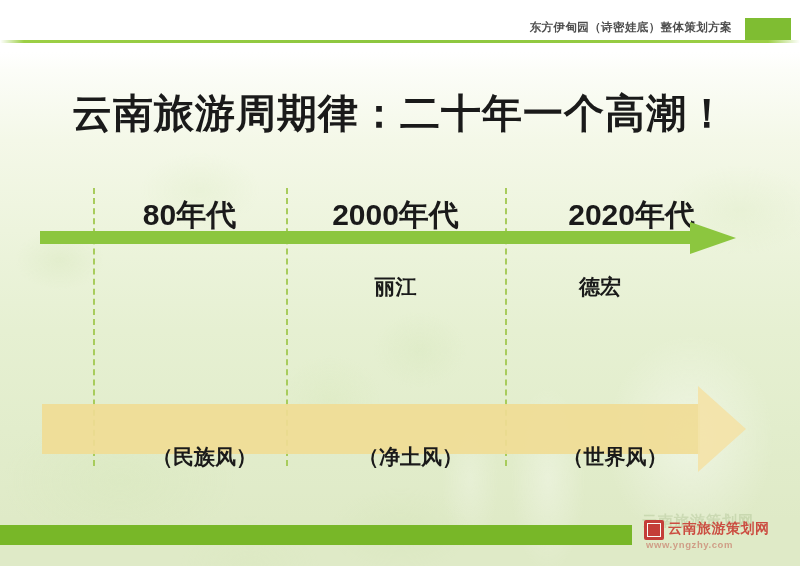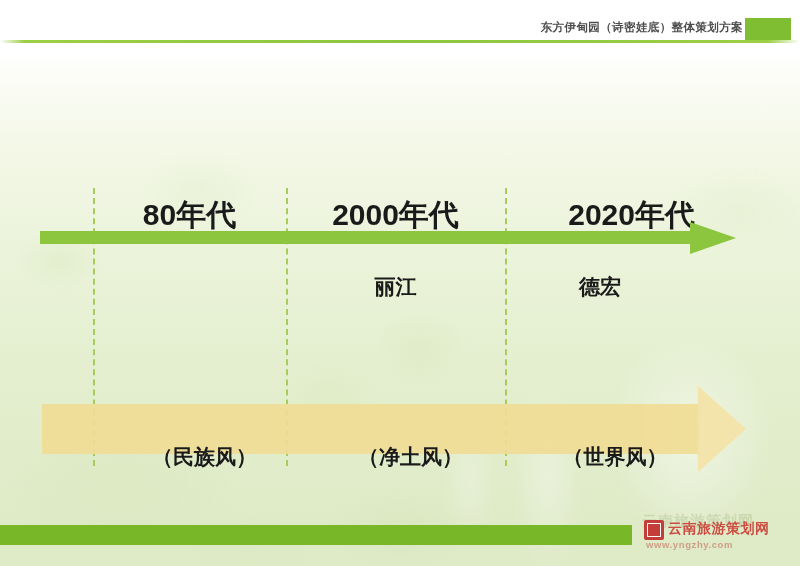--- a/index.html
+++ b/index.html
@@ -59,21 +59,21 @@
     background:
       radial-gradient(ellipse 60px 40px at 60px 200px, rgba(196,219,160,0.6), rgba(255,255,255,0) 75%),
       radial-gradient(ellipse 80px 50px at 200px 130px, rgba(205,226,172,0.5), rgba(255,255,255,0) 75%),
       radial-gradient(ellipse 100px 60px at 740px 150px, rgba(205,226,172,0.5), rgba(255,255,255,0) 75%),
       radial-gradient(ellipse 90px 55px at 400px 470px, rgba(198,220,162,0.45), rgba(255,255,255,0) 78%);
   }
 
   
   .header-text {
     position: absolute;
-    right: 57px;
+    right: 68px;
     top: 20px;
     font-size: 11.5px;
     font-weight: 700;
     color: #4d4d4d;
     letter-spacing: 0.4px;
     white-space: nowrap;
   }
   .header-block {
     position: absolute;
     left: 745px;
@@ -294,20 +294,21 @@
 <div id="slide">
 
   <div class="bg-base"></div>
   <div class="bg-photo"></div>
   <div class="bg-photo2"></div>
 
   <div class="header-text">东方伊甸园（诗密娃底）整体策划方案</div>
   <div class="header-block"></div>
   <div class="header-rule"></div>
 
+  <div class="title">云南旅游周期律：二十年一个高潮！</div>
 
   <div class="divider d1"></div>
   <div class="divider d2"></div>
   <div class="divider d3"></div>
 
   <div class="decades">
     <div class="decade c1">80年代</div>
     <div class="decade c2">2000年代</div>
     <div class="decade c3">2020年代</div>
   </div>

